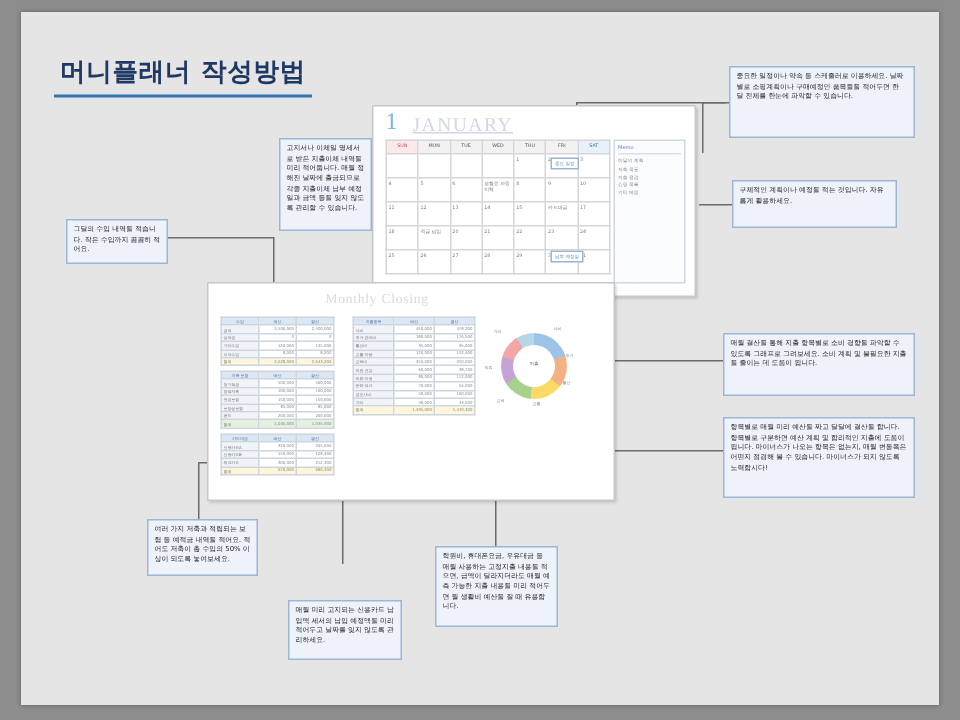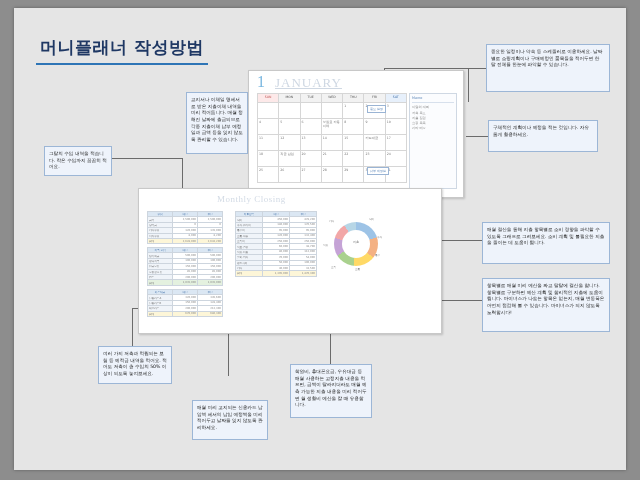--- a/index.html
+++ b/index.html
@@ -164,21 +164,21 @@
     font-size: 3px;
     color: #5b86b8;
     padding: 1px 2px;
     line-height: 1.4;
   }
 
   
   #closing-page {
     left: 124px;
     top: 180px;
-    width: 304px;
+    width: 272px;
     height: 146px;
   }
   .mc-title {
     position: absolute;
     left: 78px;
     top: 5px;
     font-size: 9px;
     color: #d3dbe5;
     font-family: "Liberation Serif", serif;
     letter-spacing: 0.5px;

